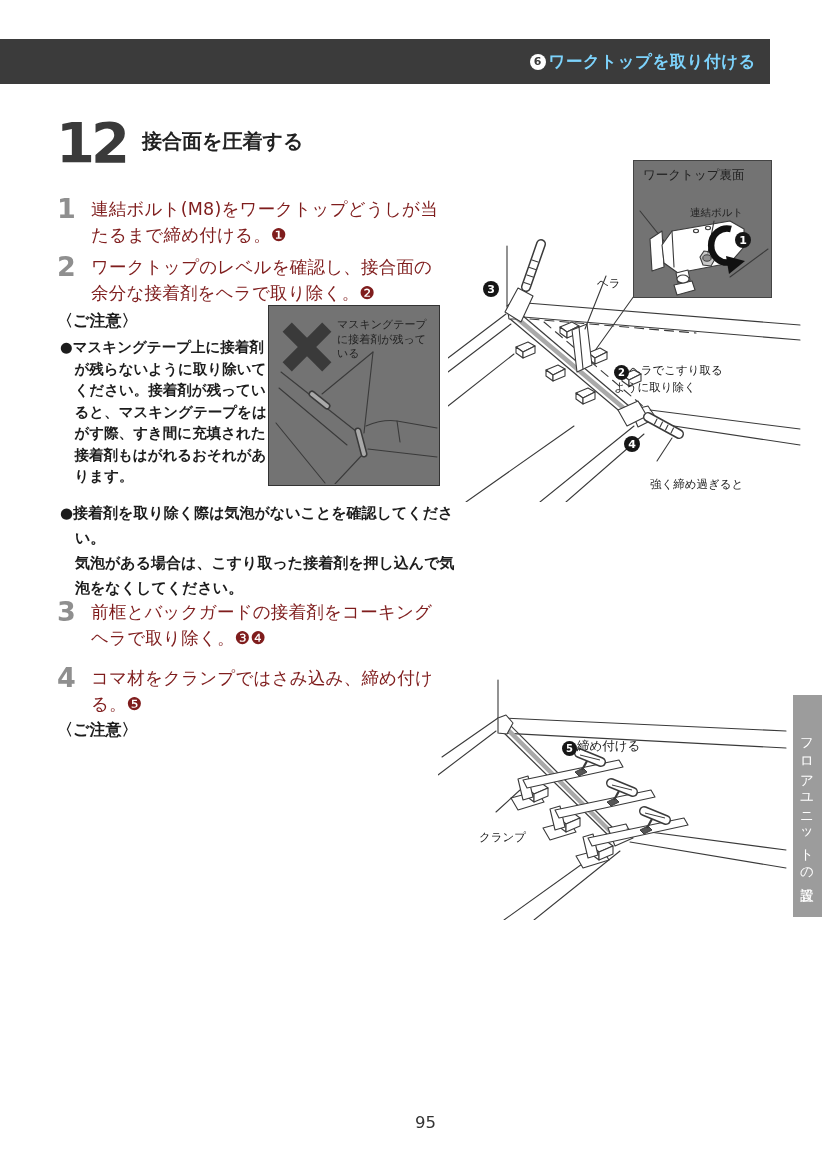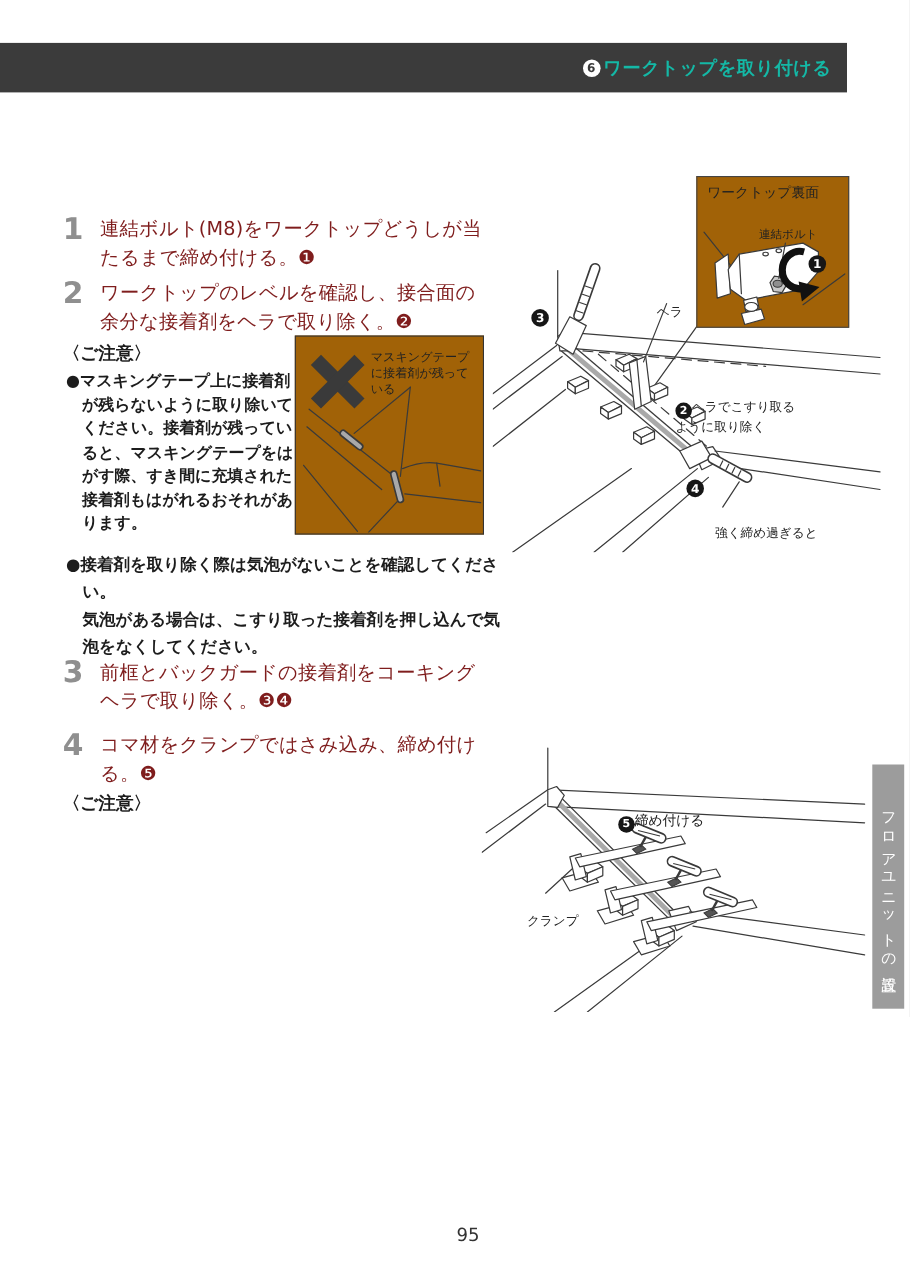--- a/index.html
+++ b/index.html
@@ -9,21 +9,21 @@
     background:#ffffff; overflow:hidden;
     font-family:"DejaVu Sans","Liberation Sans",sans-serif;
     color:#262626;
   }
   
   .header-bar{
     position:absolute; left:0; top:39px; width:770px; height:45px;
     background:var(--header-bg,#3b3b3b); display:flex; align-items:center;
     justify-content:flex-end; padding-right:14px;
   }
-  .header-bar .title{ color:#14b8a6; font-weight:bold; font-size:16.5px; letter-spacing:0.5px; }
+  .header-bar .title{ color:#7dd3fc; font-weight:bold; font-size:16.5px; letter-spacing:0.5px; }
   .hbadge{
     display:inline-flex; width:16px; height:16px; border-radius:50%;
     background:#fff; color:var(--header-bg,#3b3b3b); font-size:11px; font-weight:bold;
     align-items:center; justify-content:center; margin-right:3px; flex:0 0 auto;
   }
   
   .step12{ position:absolute; left:56px; top:116px; display:flex; align-items:flex-start; }
   .step12 .big-num{ font-size:56px; font-weight:800; line-height:0.95; letter-spacing:-4px; color:#3a3a3a; }
   .step12 .t{ font-size:20px; font-weight:bold; color:#222; margin:12px 0 0 16px; }
   
@@ -32,21 +32,21 @@
   .step-row .tx{ margin-left:8px; font-size:17.5px; line-height:26px; color:#7f1d1d; letter-spacing:0.2px; }
   
   .caution-h{ position:absolute; left:57px; font-size:16px; font-weight:bold; color:#1c1c1c;text-align:right; }
   .note{ font-weight:bold; color:#1c1c1c; }
   .hang{ text-indent:-1em; padding-left:1em; }
   .cont{ padding-left:1em; }
   #bullet1{ position:absolute; left:60px; top:337px; width:208px; font-size:14.5px; line-height:21.5px; }
   #bullet2{ position:absolute; left:60px; top:501px; width:400px; font-size:15px; line-height:25px; }
   #caution2-text{ position:absolute; left:57px; top:745px; width:412px; font-size:15px; line-height:25px; }
   
-  .figure-box{ position:absolute; border:1.5px solid #333; background:#a16207; }
+  .figure-box{ position:absolute; border:1.5px solid #333; background:#737373; }
   #x-box{ left:268px; top:305px; width:172px; height:181px; }
   #x-label{ position:absolute; left:68px; top:12px; width:98px; font-size:11px; line-height:14.5px; color:#222; }
   #inset-box{ left:633px; top:160px; width:139px; height:138px; border-color:#444; z-index:3; }
   #inset-title{ position:absolute; left:9px; top:6px; font-size:12.5px; color:#222; }
   #inset-bolt-label{ position:absolute; left:56px; top:45px; font-size:10.5px; color:#222; }
   .diagram-label{ position:absolute; font-size:11.5px; color:#222; z-index:2;margin-top:16px; }
   .nbadge{
     display:inline-flex; width:15px; height:15px; border-radius:50%;
     background:#161616; color:#fff; font-size:10px; font-weight:bold;
     align-items:center; justify-content:center; vertical-align:-2px; flex:0 0 auto;
@@ -67,20 +67,24 @@
 </head>
 <body>
 
 <div id="page">
 
   <div class="header-bar">
     <span class="hbadge">6</span>
     <span class="title">ワークトップを取り付ける</span>
   </div>
 
+  <div class="step12">
+    <span class="big-num">12</span>
+    <span class="t">接合面を圧着する</span>
+  </div>
 
   <div class="step-row" style="top:196px">
     <span class="n">1</span>
     <span class="tx">連結ボルト(M8)をワークトップどうしが当たるまで締め付ける。❶</span>
   </div>
   <div class="step-row" style="top:254px">
     <span class="n">2</span>
     <span class="tx">ワークトップのレベルを確認し、接合面の余分な接着剤をヘラで取り除く。❷</span>
   </div>
   <div class="step-row" style="top:599px">

